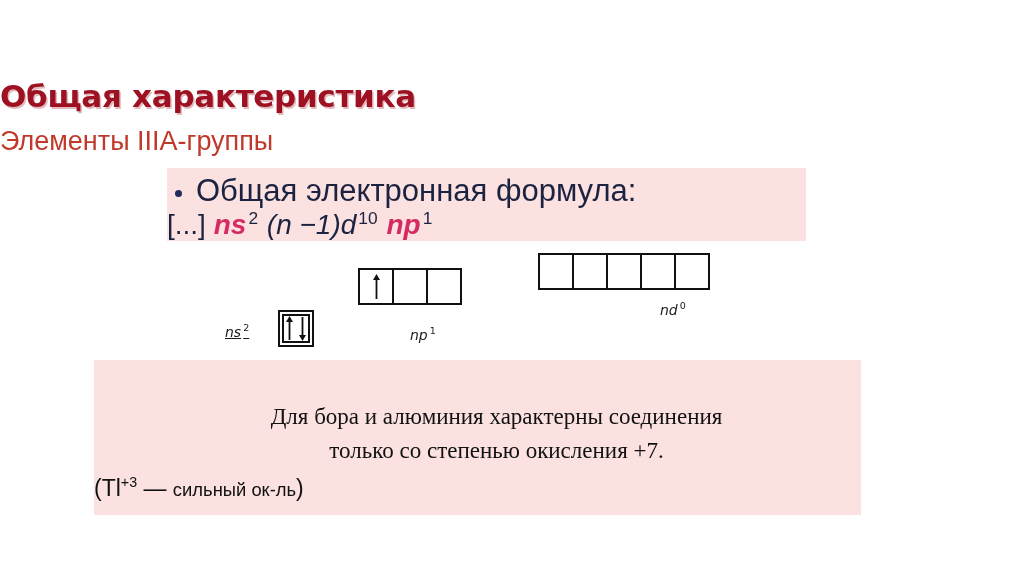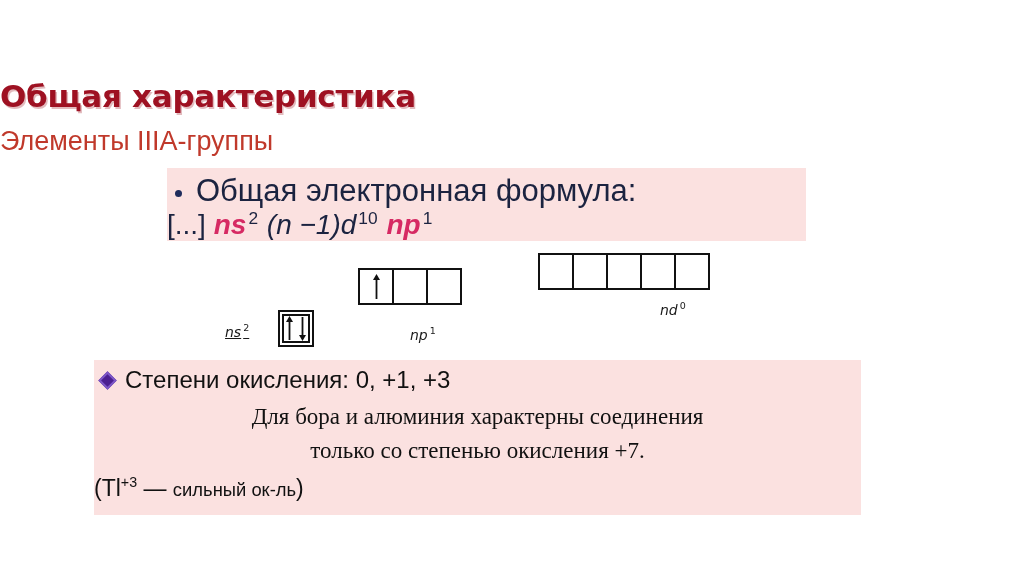--- a/index.html
+++ b/index.html
@@ -200,20 +200,21 @@
 
   .serif-line {
     position: absolute;
     left: 94px;
     width: 767px;
     text-align: center;
     font-family: "Liberation Serif", serif;
     font-size: 23px;
     color: #111111;
     white-space: nowrap;
+    padding-left: 19px;
   }
   #serif1 { top: 404px; }
   #serif2 { top: 438px; }
 
   .tl-line {
     position: absolute;
     left: 94px;
     top: 474px;
     width: 659px;
     text-align: left;
@@ -300,24 +301,20 @@
       </div>
     </div>
     <div class="ob-label" id="lbl-nd">
       <span>nd</span><sup>0</sup>
     </div>
 
   </div>
 
   <div class="panel panel-bottom"></div>
 
-  <div class="ox-line">
-    <span class="diamond-bullet"></span>
-    <span class="ox-text">Степени окисления: 0, +1, +3</span>
-  </div>
 
   <div class="serif-line" id="serif1">Для бора и алюминия характерны соединения</div>
   <div class="serif-line" id="serif2">только со степенью окисления +7.</div>
 
   <div class="tl-line">
     <span>(Tl</span><span class="sup3">+3</span><span> — </span><span class="small">сильный ок-ль</span><span>)</span>
   </div>
 
 </div>
 

